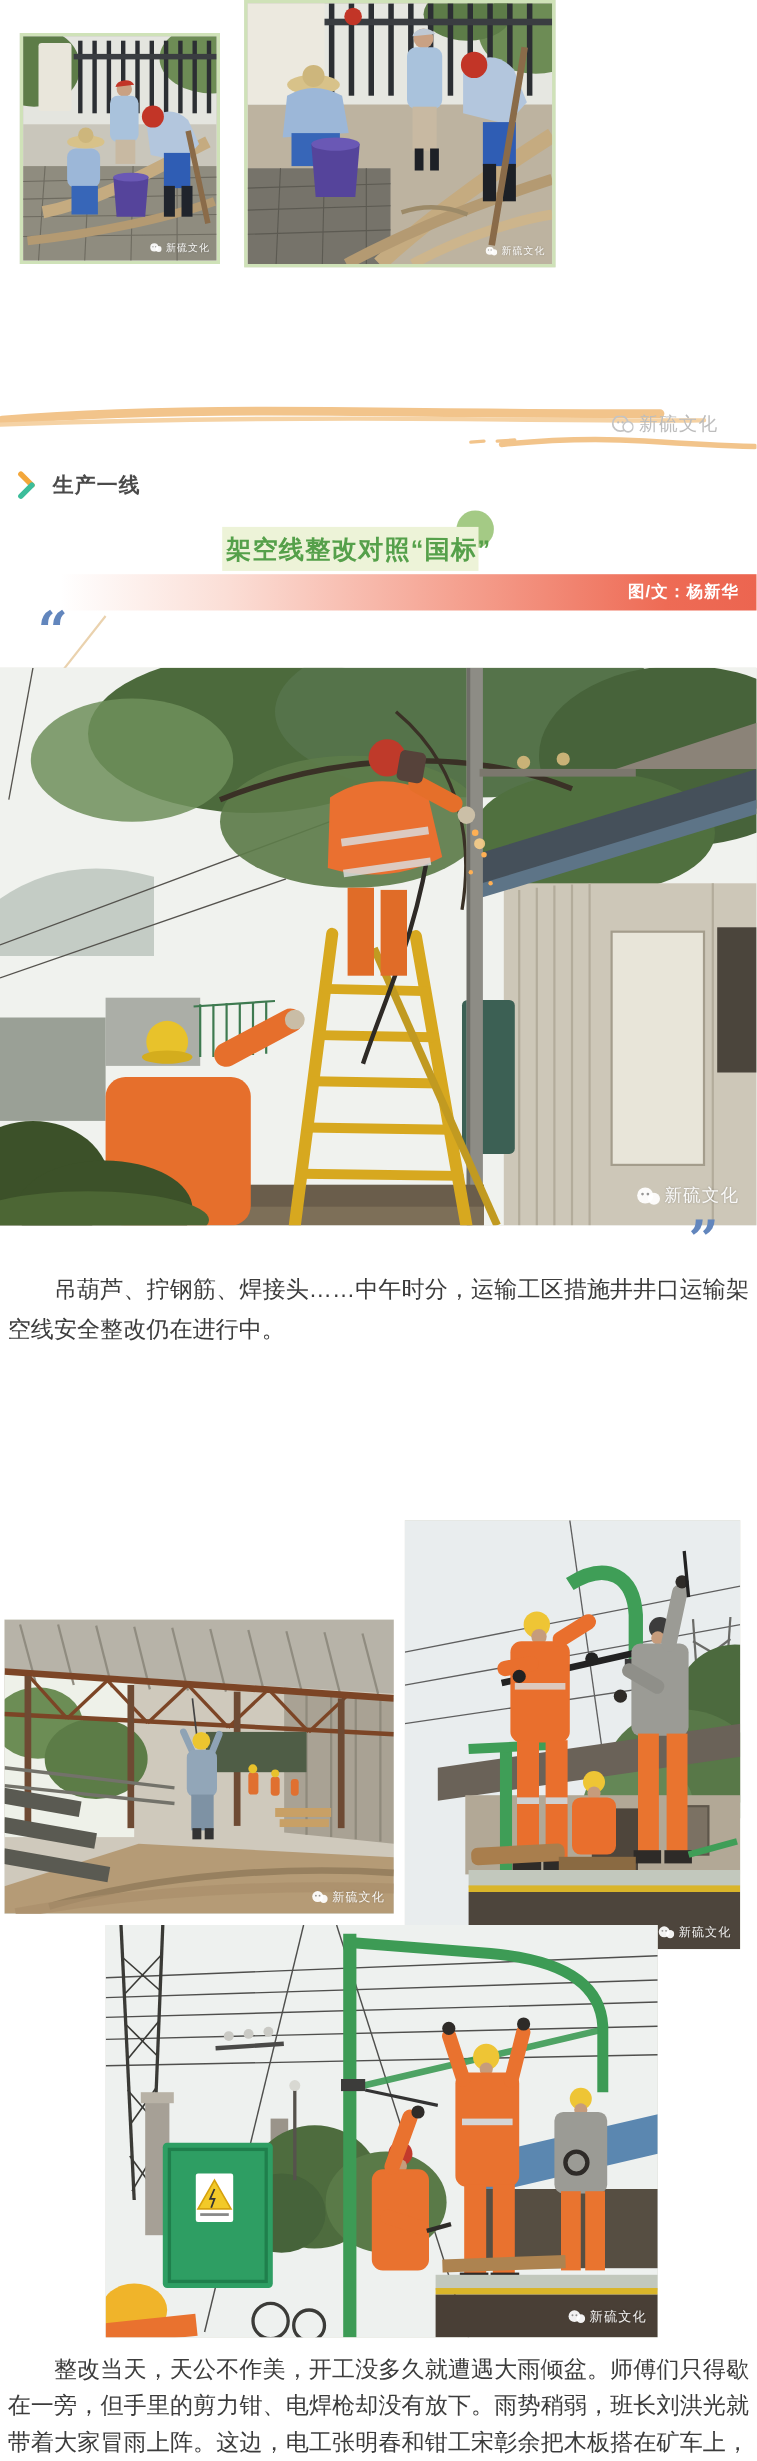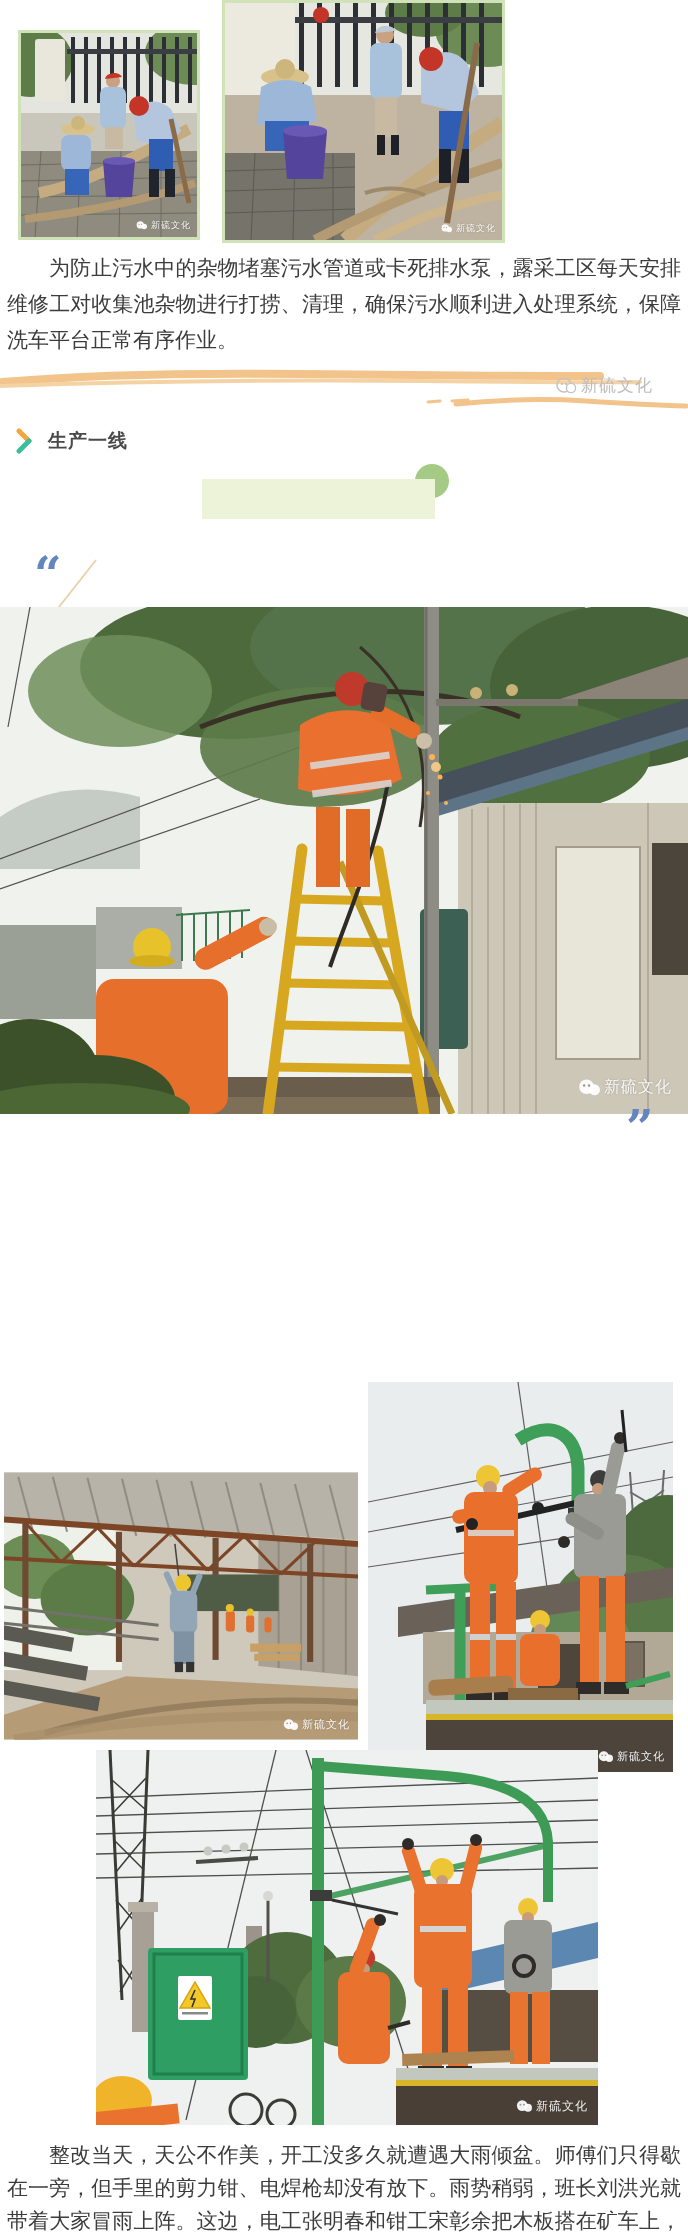--- a/index.html
+++ b/index.html
@@ -185,23 +185,20 @@
       <svg width="11" height="9" viewBox="0 0 18 14">
         <circle cx="7" cy="6" r="6" fill="currentColor"></circle>
           <circle cx="13.5" cy="8.5" r="4.5" fill="currentColor"></circle>
         <circle cx="5" cy="5" r="1" fill="rgba(0,0,0,0.35)"></circle>
           <circle cx="9" cy="5" r="1" fill="rgba(0,0,0,0.35)"></circle>
       </svg>
       <span>新硫文化</span>
     </span>
   </div>
 
-  <div class="para" style="top:250px;">
-    <p>为防止污水中的杂物堵塞污水管道或卡死排水泵，露采工区每天安排维修工对收集池杂物进行打捞、清理，确保污水顺利进入处理系统，保障洗车平台正常有序作业。</p>
-  </div>
 
   <svg class="abs" style="left:0; top:358px;" width="688" height="58" viewBox="0 0 688 58">
     <path d="M2,24 Q120,14 300,16 T600,18" stroke="#f2c48b" stroke-width="8" fill="none" stroke-linecap="round"></path>
     <path d="M0,28 Q200,21 420,23 T640,24" stroke="#f5d2a4" stroke-width="4" fill="none" stroke-linecap="round"></path>
     <path d="M456,46 q70,-7 130,-3 t100,5" stroke="#f2c48b" stroke-width="5" fill="none" stroke-linecap="round"></path>
     <path d="M428,44 l12,-1 M452,43 l16,-1" stroke="#f2c48b" stroke-width="3" fill="none" stroke-linecap="round"></path>
   </svg>
   <span class="divider-wm">
     <svg width="20" height="16" viewBox="0 0 20 16">
       <circle cx="8" cy="7" r="7" fill="none" stroke="#c4c4c4" stroke-width="1.6"></circle>
@@ -215,21 +212,25 @@
   <div class="section-header">
     <svg width="18" height="26" viewBox="0 0 18 26">
       <path d="M3,3 L13,13" stroke="#f3a73b" stroke-width="5" stroke-linecap="round"></path>
       <path d="M13,13 L3,23" stroke="#3cbd9b" stroke-width="5" stroke-linecap="round"></path>
     </svg>
     <span class="section-label">生产一线</span>
   </div>
 
   <div class="title-circle"></div>
   <div class="title-highlight"></div>
-
+  <div class="article-title">架空线整改对照“国标”</div>
+
+  <div class="credit-bar">
+    <span class="credit-label">图/文：杨新华</span>
+  </div>
 
   <div class="quote" style="left:34px; top:550px;">“</div>
   <svg class="abs" style="left:40px; top:556px;" width="62" height="74" viewBox="0 0 62 74">
     <line x1="56" y1="4" x2="4" y2="70" stroke="#ead2ae" stroke-width="2"></line>
   </svg>
 
   <div class="photo" style="left:0; top:607px; width:688px; height:507px;">
     <svg viewBox="0 0 688 507">
       <rect width="688" height="507" fill="#f0f2ee"></rect>
       <path d="M0,210 Q60,168 140,190 L140,262 L0,262 Z" fill="#bcc6bd" opacity="0.85"></path>
@@ -320,20 +321,21 @@
         <circle cx="5" cy="5" r="1" fill="rgba(0,0,0,0.4)"></circle>
           <circle cx="9" cy="5" r="1" fill="rgba(0,0,0,0.4)"></circle>
       </svg>
       <span>新硫文化</span>
     </span>
   </div>
 
   <div class="quote" style="left:626px; top:1104px;">”</div>
 
   <div class="para" style="top:1155px;">
+    <p>吊葫芦、拧钢筋、焊接头……中午时分，运输工区措施井井口运输架空线安全整改仍在进行中。</p>
   </div>
 
   <div class="photo" style="left:4px; top:1472px; width:354px; height:268px;">
     <svg viewBox="0 0 348 262">
       <rect width="348" height="262" fill="#cfc9bc"></rect>
       <rect x="0" y="44" width="116" height="150" fill="#eef1e9"></rect>
       <ellipse cx="30" cy="92" rx="40" ry="32" fill="#6c8d55"></ellipse>
       <ellipse cx="82" cy="124" rx="46" ry="36" fill="#5c7c47"></ellipse>
       <polygon points="0,0 348,0 348,66 0,44" fill="#b7b3a8"></polygon>
       <g stroke="#908c80" stroke-width="2">

